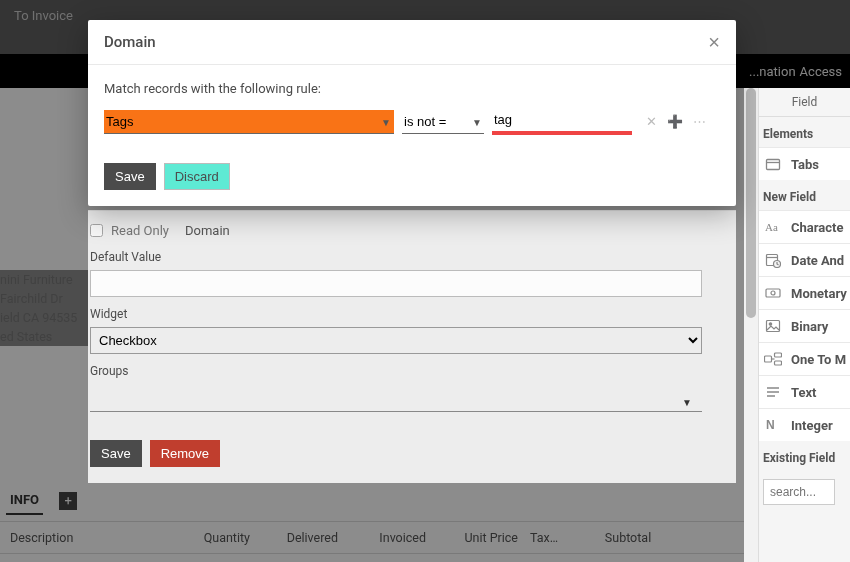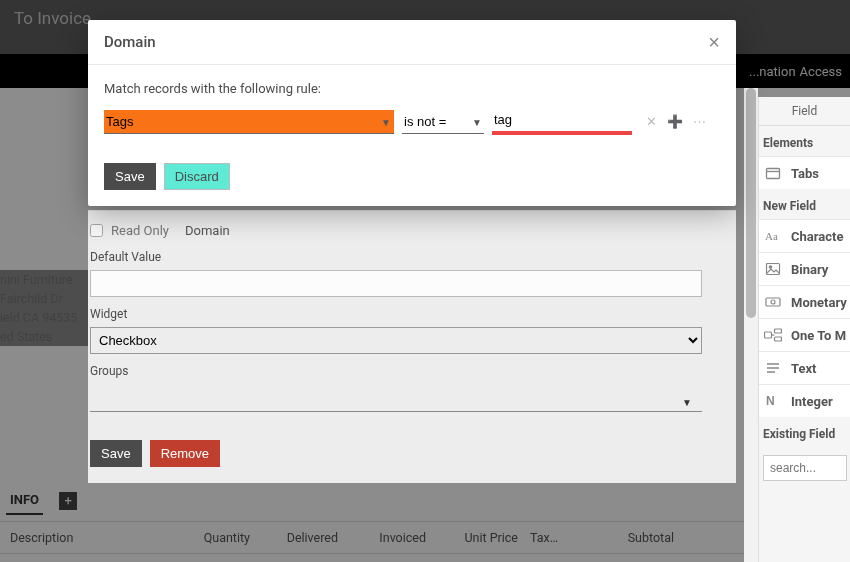--- a/index.html
+++ b/index.html
@@ -20,21 +20,21 @@
     
     .topbar {
       background: #5f5f5f;
       height: 54px;
       display: flex;
       align-items: flex-start;
       padding: 8px 0 0 14px;
       color: #ccc;
     }
     .topbar .crumb {
-      font-size: 17px;
+      font-size: 13px;
     }
     
     .navbar {
       background: #000;
       height: 34px;
       color: #ddd;
       display: flex;
       align-items: center;
       justify-content: flex-end;
       padding: 0 8px;
@@ -56,21 +56,21 @@
     }
     
     .backdrop {
       position: absolute;
       inset: 0;
       background: rgba(0,0,0,0.45);
     }
     
     .side-panel {
       position: absolute;
-      top: 97px;
+      top: 88px;
       right: 0;
       width: 92px;
       bottom: 0;
       background: #f5f5f5;
       border-left: 1px solid #ddd;
       overflow: hidden;
       z-index: 200;
     }
     .side-panel .tab-header {
       text-align: center;
@@ -107,21 +107,21 @@
       flex-shrink: 0;
     }
     .side-item .side-label {
       font-size: 13px;
       color: #555;
       font-weight: bold;
       white-space: nowrap;
     }
     .side-search {
       margin: 8px 4px 0 4px;
-      width: 84px;
+      width: 72px;
       padding: 5px 6px;
       border: 1px solid #ccc;
       font-size: 12px;
       color: #888;
     }
     
     .modal {
       position: absolute;
       top: 20px;
       left: 88px;
@@ -358,21 +358,21 @@
       padding: 8px 4px;
       margin-top: 6px;
     }
     .th { padding: 0 6px; }
     .th-desc { flex: 0 0 170px; }
     .th-qty { flex: 0 0 82px; text-align: right; }
     .th-del { flex: 0 0 88px; text-align: right; }
     .th-inv { flex: 0 0 88px; text-align: right; }
     .th-up  { flex: 0 0 92px; text-align: right; }
     .th-tax { flex: 0 0 52px; }
-    .th-sub { flex: 0 0 104px; text-align: right; }
+    .th-sub { flex: 0 0 104px; text-align: center; }
     
     .bg-left-address {
       position:absolute;
       top: 270px;
       left: 0;
       width: 88px;
       color: #777;
       font-size: 12.5px;
       line-height: 19px;
       text-align: left;
@@ -530,40 +530,51 @@
 
   <div class="side-item">
     <span class="icon-box">
       <svg width="16" height="16" viewBox="0 0 16 16" fill="#888">
           <text x="0" y="12" font-size="11" font-family="serif">Aa</text>
         </svg>
     </span>
     <span class="side-label">Characte</span>
   </div>
 
+  <div class="side-item">
+    <span class="icon-box">
+      <svg width="16" height="16" viewBox="0 0 16 16" fill="none" stroke="#888" stroke-width="1.2">
+          <rect x="1.5" y="2.5" width="11" height="11" rx="1"></rect>
+          <path d="M1.5 5.5h11"></path>
+          <circle cx="12" cy="12" r="3.5" fill="#f5f5f5"></circle>
+          <path d="M12 10v2l1.5 1"></path>
+        </svg>
+    </span>
+    <span class="side-label">Date And</span>
+  </div>
+
+  <div class="side-item">
+    <span class="icon-box">
+      <svg width="16" height="16" viewBox="0 0 16 16" fill="none" stroke="#888" stroke-width="1.2">
+          <rect x="1" y="4" width="14" height="8" rx="1"></rect>
+          <circle cx="8" cy="8" r="2"></circle>
+        </svg>
+    </span>
+    <span class="side-label">Monetary</span>
+  </div>
 
   <div class="side-item">
     <span class="icon-box">
       <svg width="16" height="16" viewBox="0 0 16 16" fill="none" stroke="#888" stroke-width="1.2">
           <rect x="1.5" y="2.5" width="13" height="11" rx="1"></rect>
           <circle cx="5.5" cy="6" r="1.2" fill="#888"></circle>
           <path d="M2 12l4-4 3 3 2-2 3 3"></path>
         </svg>
     </span>
     <span class="side-label">Binary</span>
-  </div>
-
-  <div class="side-item">
-    <span class="icon-box">
-      <svg width="16" height="16" viewBox="0 0 16 16" fill="none" stroke="#888" stroke-width="1.2">
-          <rect x="1" y="4" width="14" height="8" rx="1"></rect>
-          <circle cx="8" cy="8" r="2"></circle>
-        </svg>
-    </span>
-    <span class="side-label">Monetary</span>
   </div>
 
   <div class="side-item">
     <span class="icon-box">
       <svg width="18" height="14" viewBox="0 0 18 14" fill="none" stroke="#888" stroke-width="1.2">
           <rect x="0.5" y="4" width="7" height="6" rx="1"></rect>
           <path d="M7.5 7h3"></path>
           <rect x="10.5" y="1" width="7" height="4" rx="1"></rect>
           <rect x="10.5" y="9" width="7" height="4" rx="1"></rect>
         </svg>

